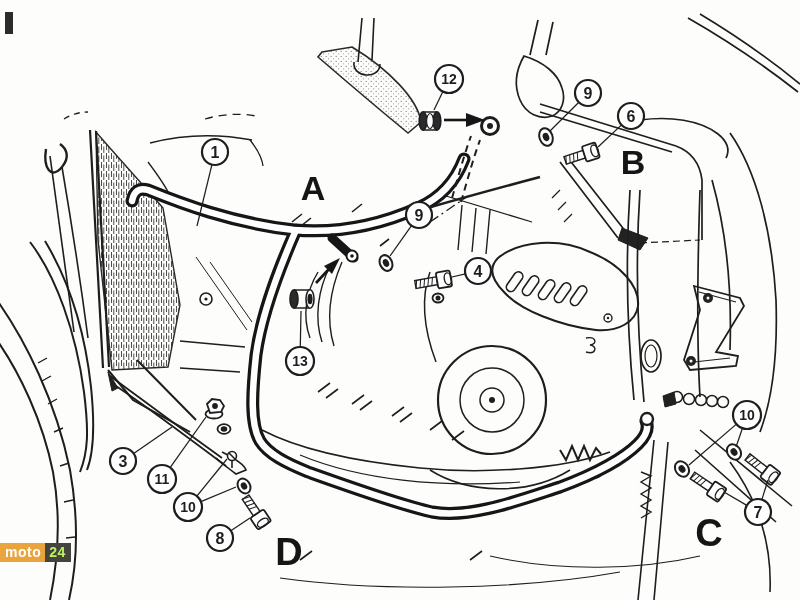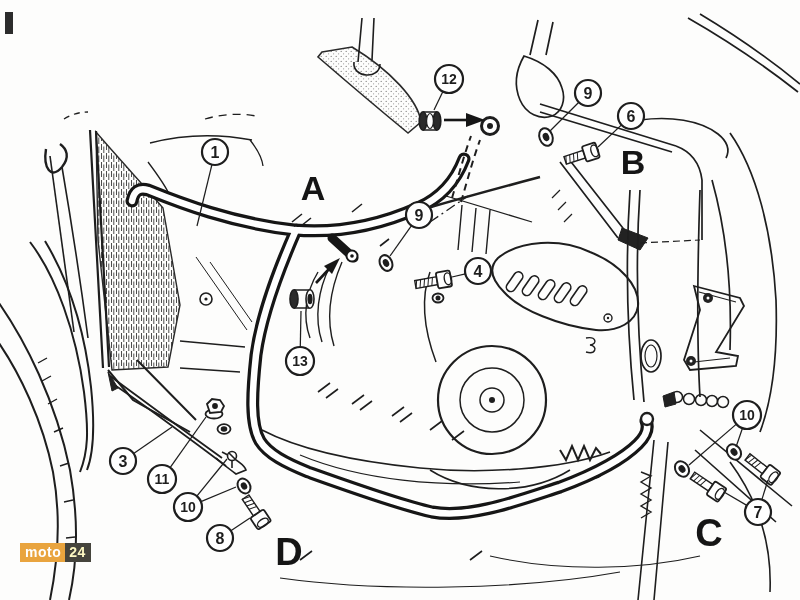--- a/index.html
+++ b/index.html
@@ -10,21 +10,21 @@
     position:relative;
   }
   #stage{position:absolute;left:0;top:0;width:800px;height:600px;}
   svg{display:block;}
   .ink{stroke:#1e1e1e;fill:none;}
   .callout-circle{fill:#ffffff;stroke:#1e1e1e;stroke-width:2.2;}
   .callout-num{fill:#1e1e1e;font-weight:600;text-anchor:middle;}
   .leader{stroke:#1e1e1e;stroke-width:1.25;fill:none;}
   .section-letter{fill:#151515;font-weight:700;text-anchor:middle;}
   #logo{
-    position:absolute;left:20px;top:543px;height:19px;
+    position:absolute;left:0;top:543px;height:19px;
     display:flex;align-items:stretch;
     font-weight:700;font-size:14px;line-height:19px;
     letter-spacing:.5px;
   }
   #logo .l{padding:0 4px 0 5px;}
   #logo .r{padding:0 5px 0 4px;}
 </style>
 </head>
 <body>
 
@@ -355,15 +355,15 @@
         </g>
         <text x="313" y="200.24" class="section-letter" font-size="34">A</text>
         <text x="633" y="174.24" class="section-letter" font-size="34">B</text>
         <text x="709" y="545.68" class="section-letter" font-size="38">C</text>
         <text x="289" y="564.68" class="section-letter" font-size="38">D</text>
       </g>
 </svg>
 
 <div id="logo">
   <span class="l" style="background: rgb(233, 164, 62); color: rgb(255, 255, 255);">moto</span>
-      <span class="r" style="background: rgb(69, 68, 60); color: #fef9c3;">24</span>
+      <span class="r" style="background: rgb(69, 68, 60); color: #bef264;">24</span>
 </div>
 </div>
 
 </body></html>

